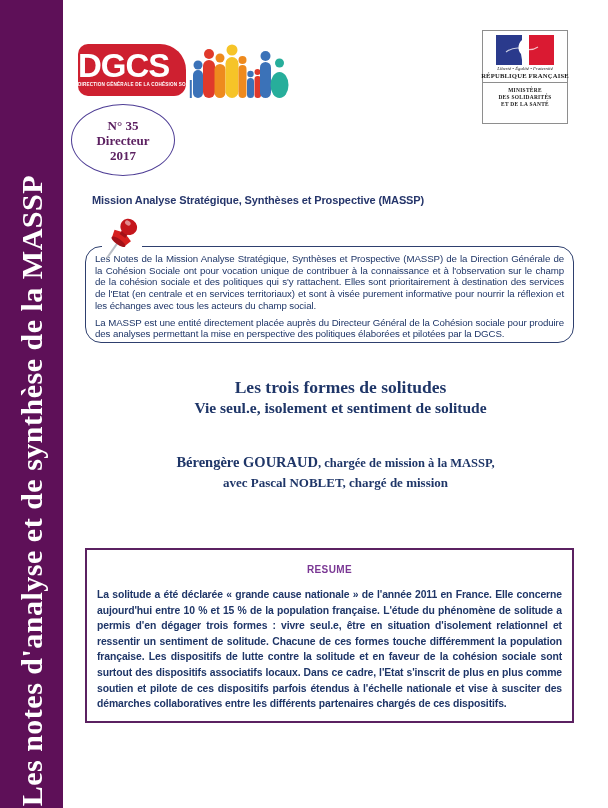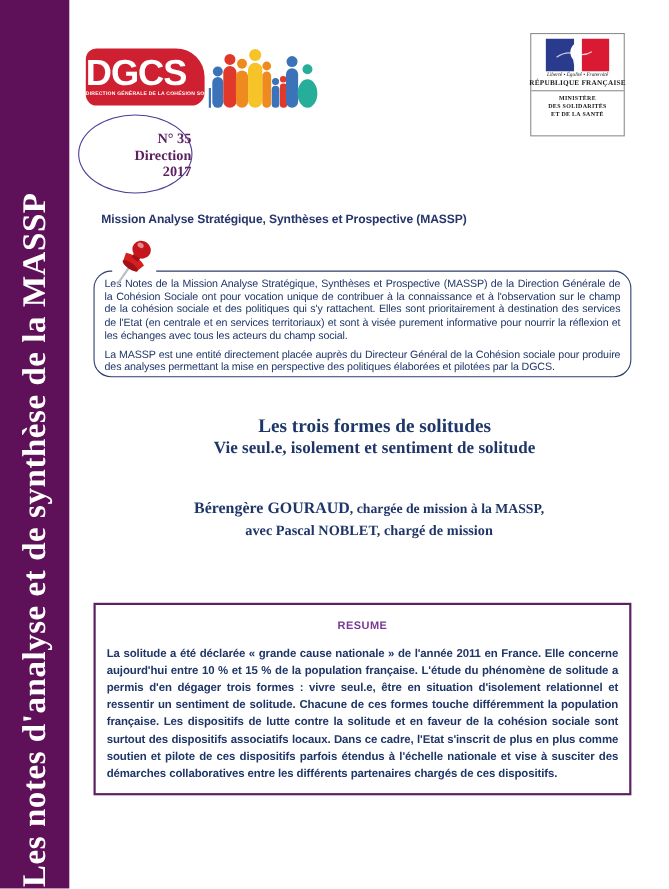--- a/index.html
+++ b/index.html
@@ -29,21 +29,21 @@
     display:flex;flex-direction:column;align-items:center;font-family:"Liberation Serif",serif;color:#1a1a1a;
   }
   .flag-wrap{margin-top:4px;width:58px;height:30px;}
   .motto{font-style:italic;font-size:4.8px;margin-top:1px;white-space:nowrap;}
   .republic{font-weight:bold;font-size:6.6px;letter-spacing:.2px;margin-top:1px;white-space:nowrap;}
   .ministry-divider{width:100%;border-top:1px solid #8e8e8e;margin-top:3px;}
   .ministry-lines{margin-top:4px;text-align:center;font-size:5.4px;font-weight:bold;letter-spacing:.3px;line-height:7px;}
   
   .issue-badge{
     position:absolute;left:71px;top:104px;width:102px;height:70px;border:1.6px solid #4E3D95;border-radius:50%;
-    display:flex;flex-direction:column;align-items:flex-end;justify-content:center;
+    display:flex;flex-direction:column;align-items:center;justify-content:center;
     font-family:"Liberation Serif",serif;font-weight:bold;color:#5C2161;font-size:13px;line-height:15px;
   }
   
   .mission-heading{
     position:absolute;left:92px;top:194px;width:470px;
     color:#26366B;font-weight:bold;font-size:11px;letter-spacing:-.1px;
   }
   
   .note-box{
     position:absolute;left:85px;top:246px;width:489px;height:97px;border:1.6px solid #2E3F6E;border-radius:16px;
@@ -129,21 +129,21 @@
     <div class="ministry-divider"></div>
     <div class="ministry-lines">
       <div>MINISTÈRE</div>
       <div>DES SOLIDARITÉS</div>
       <div>ET DE LA SANTÉ</div>
     </div>
   </div>
 
   <div class="issue-badge">
     <div>N° 35</div>
-    <div>Direction</div>
+    <div>Directeur</div>
     <div>2017</div>
   </div>
 
   <div class="mission-heading">Mission Analyse Stratégique, Synthèses et Prospective (MASSP)</div>
 
   <div class="pushpin-bg"></div>
   <svg class="pushpin" viewBox="0 0 50 55" style="z-index:3;">
     <g transform="rotate(35 25 22)">
       <line x1="25" y1="28" x2="25" y2="47" stroke="#B9BEC6" stroke-width="2"></line>
       <path d="M15 19 Q25 14.5 35 19 L33 26 Q25 30 17 26 Z" fill="#D6201F"></path>

